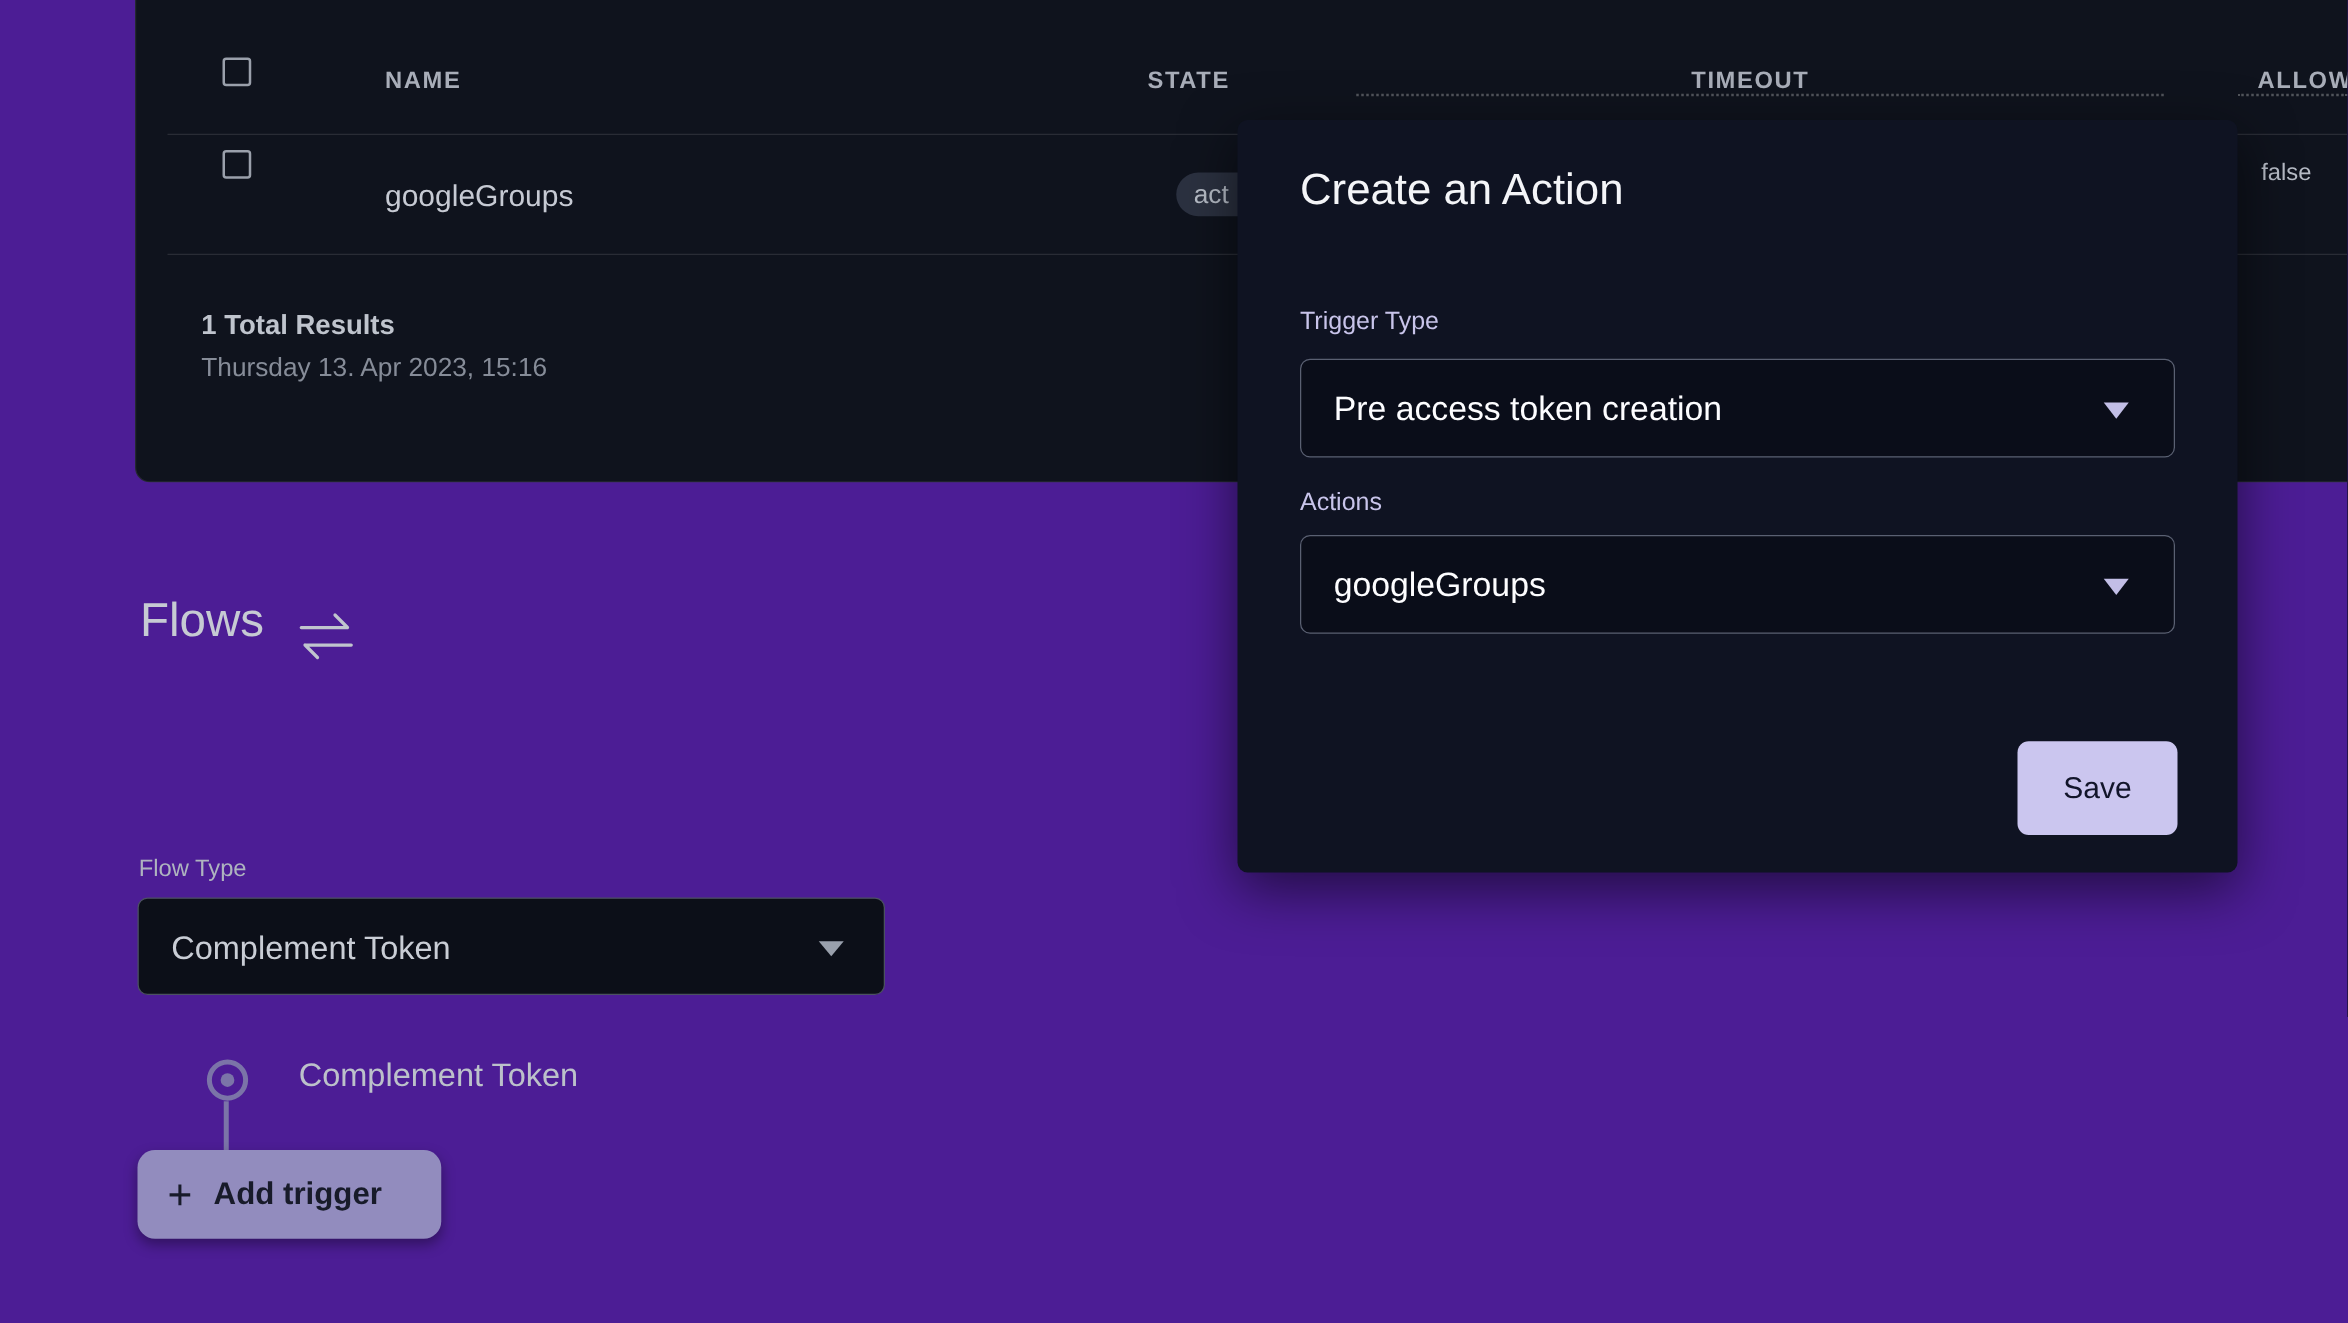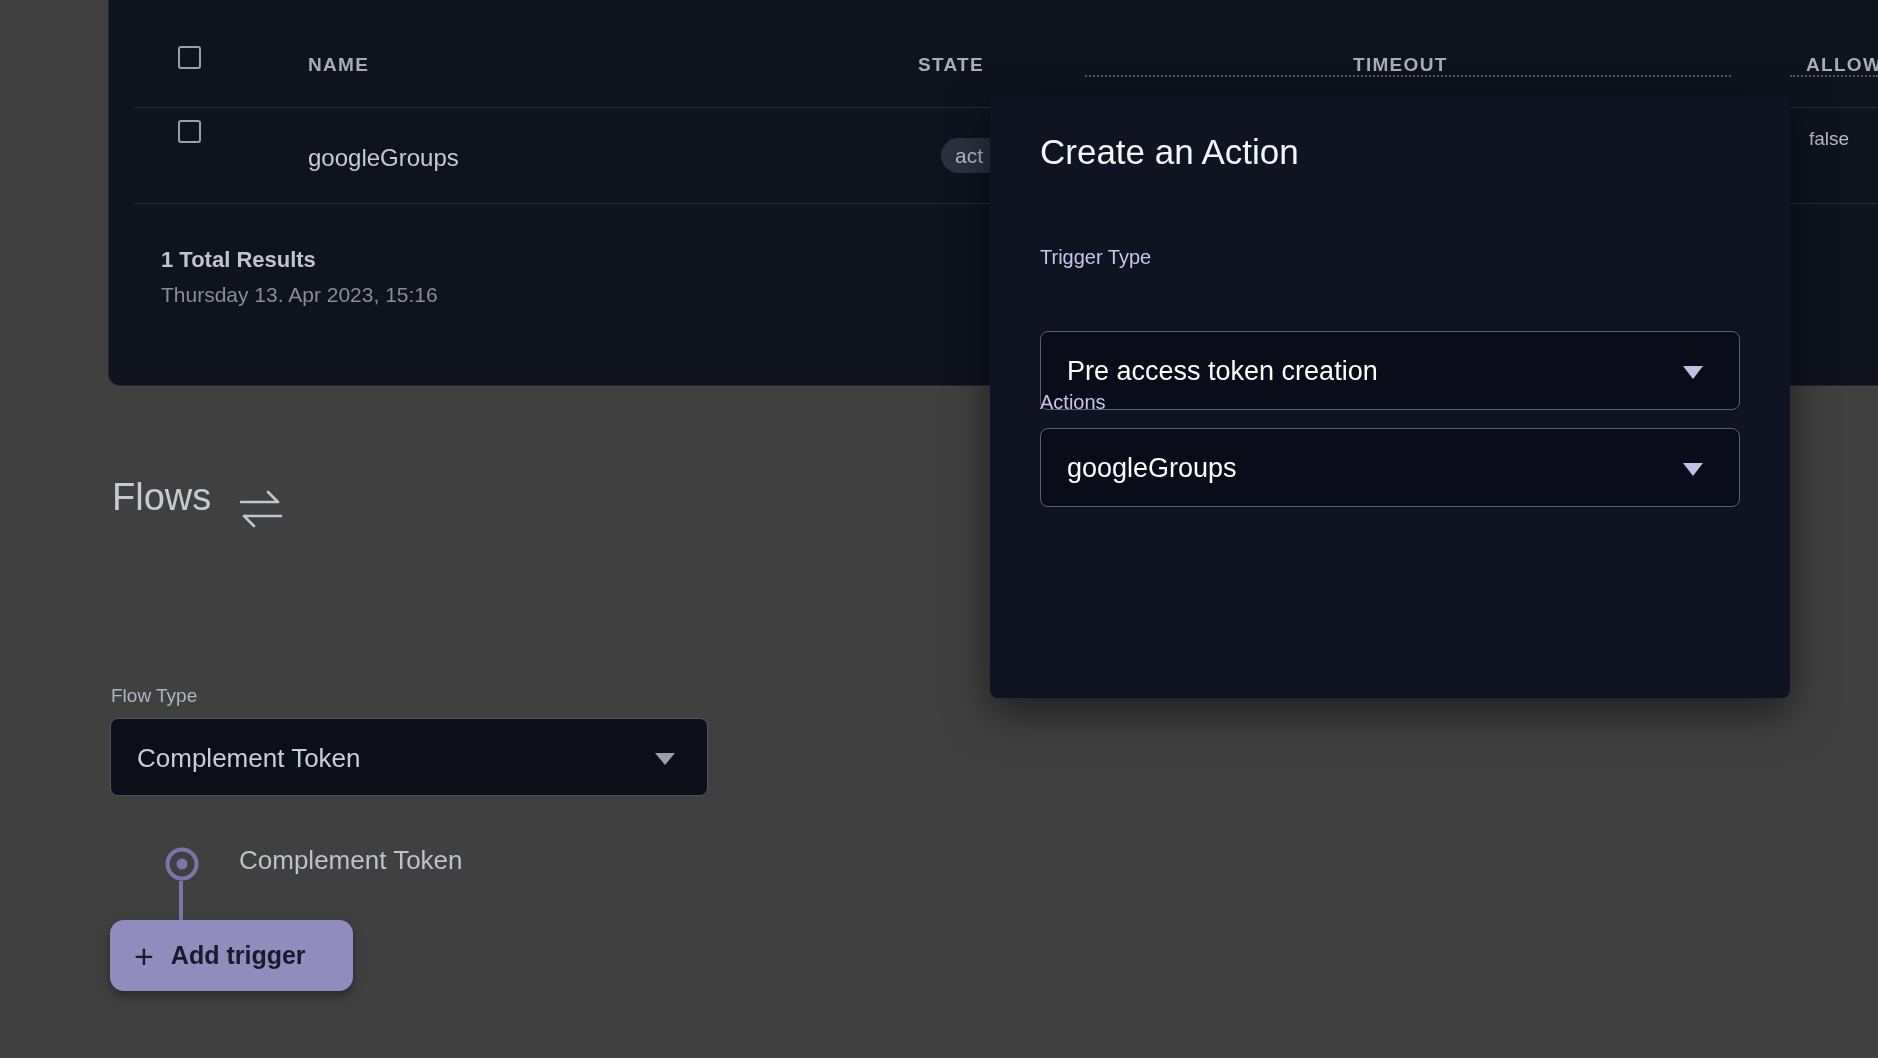--- a/index.html
+++ b/index.html
@@ -1,18 +1,18 @@
 <!DOCTYPE html>
 <html><head>
 <meta charset="utf-8">
 <style>
   * { margin:0; padding:0; box-sizing:border-box; }
   html,body { width:1878px; height:1058px; background:#0b0e16; overflow:hidden; }
   body { font-family:"Liberation Sans","DejaVu Sans",sans-serif; }
-  #screen { position:relative; width:1878px; height:1058px; background:#404040; overflow:hidden; }
+  #screen { position:relative; width:1878px; height:1058px; background:#4c1d95; overflow:hidden; }
   .abs { position:absolute; }
 
   
   .card { left:108px; top:-40px; width:1790px; height:426px; background:#0f131d;
           border:1px solid rgba(255,255,255,0.09); border-radius:12px; }
   .col-header { top:54px; font-size:19px; font-weight:600; letter-spacing:1.3px; color:#a8adb8; white-space:nowrap; }
   .hdr-rule { top:107px; left:134px; width:1744px; height:1px; background:rgba(255,255,255,0.11); }
   .dotted-rule { top:75px; height:0; border-top:2px dotted rgba(255,255,255,0.28); }
   .row-rule { top:203px; left:134px; width:1744px; height:1px; background:rgba(255,255,255,0.11); }
   .checkbox { width:23px; height:23px; border:2px solid #9aa0ab; border-radius:3px; background:transparent; cursor:pointer; }
@@ -104,26 +104,27 @@
 
   <div class="abs add-trigger">
     <span class="plus">+</span>
     <span class="at-label">Add trigger</span>
   </div>
 
   <div class="abs dialog">
     <div class="abs dlg-title">Create an Action</div>
 
     <div class="abs dlg-label" style="top:150px;">Trigger Type</div>
-    <div class="abs select dlg-select" style="top:191px;margin-top:44px;">
+    <div class="abs select dlg-select" style="top:191px;">
       <span class="sel-text">Pre access token creation</span>
       <span class="caret"></span>
     </div>
 
     <div class="abs dlg-label" style="top:295px;">Actions</div>
     <div class="abs select dlg-select" style="top:332px;">
       <span class="sel-text">googleGroups</span>
       <span class="caret"></span>
     </div>
 
+    <div class="abs btn btn-save">Save</div>
   </div>
 
 </div>
 
 </body></html>

